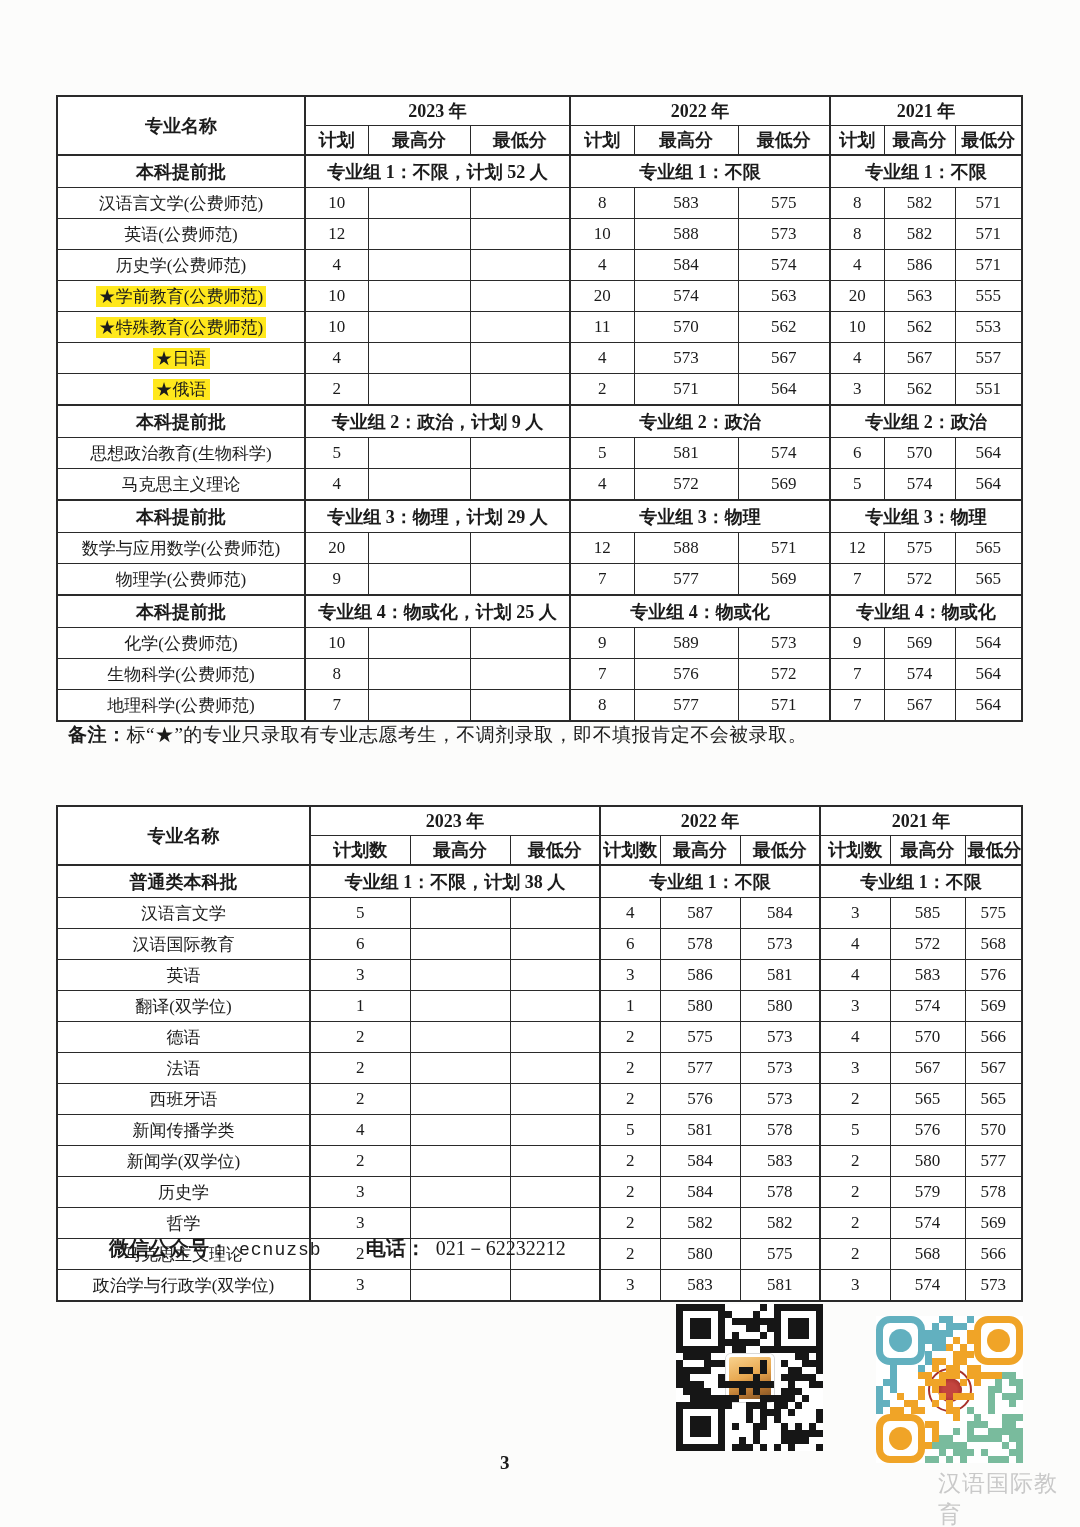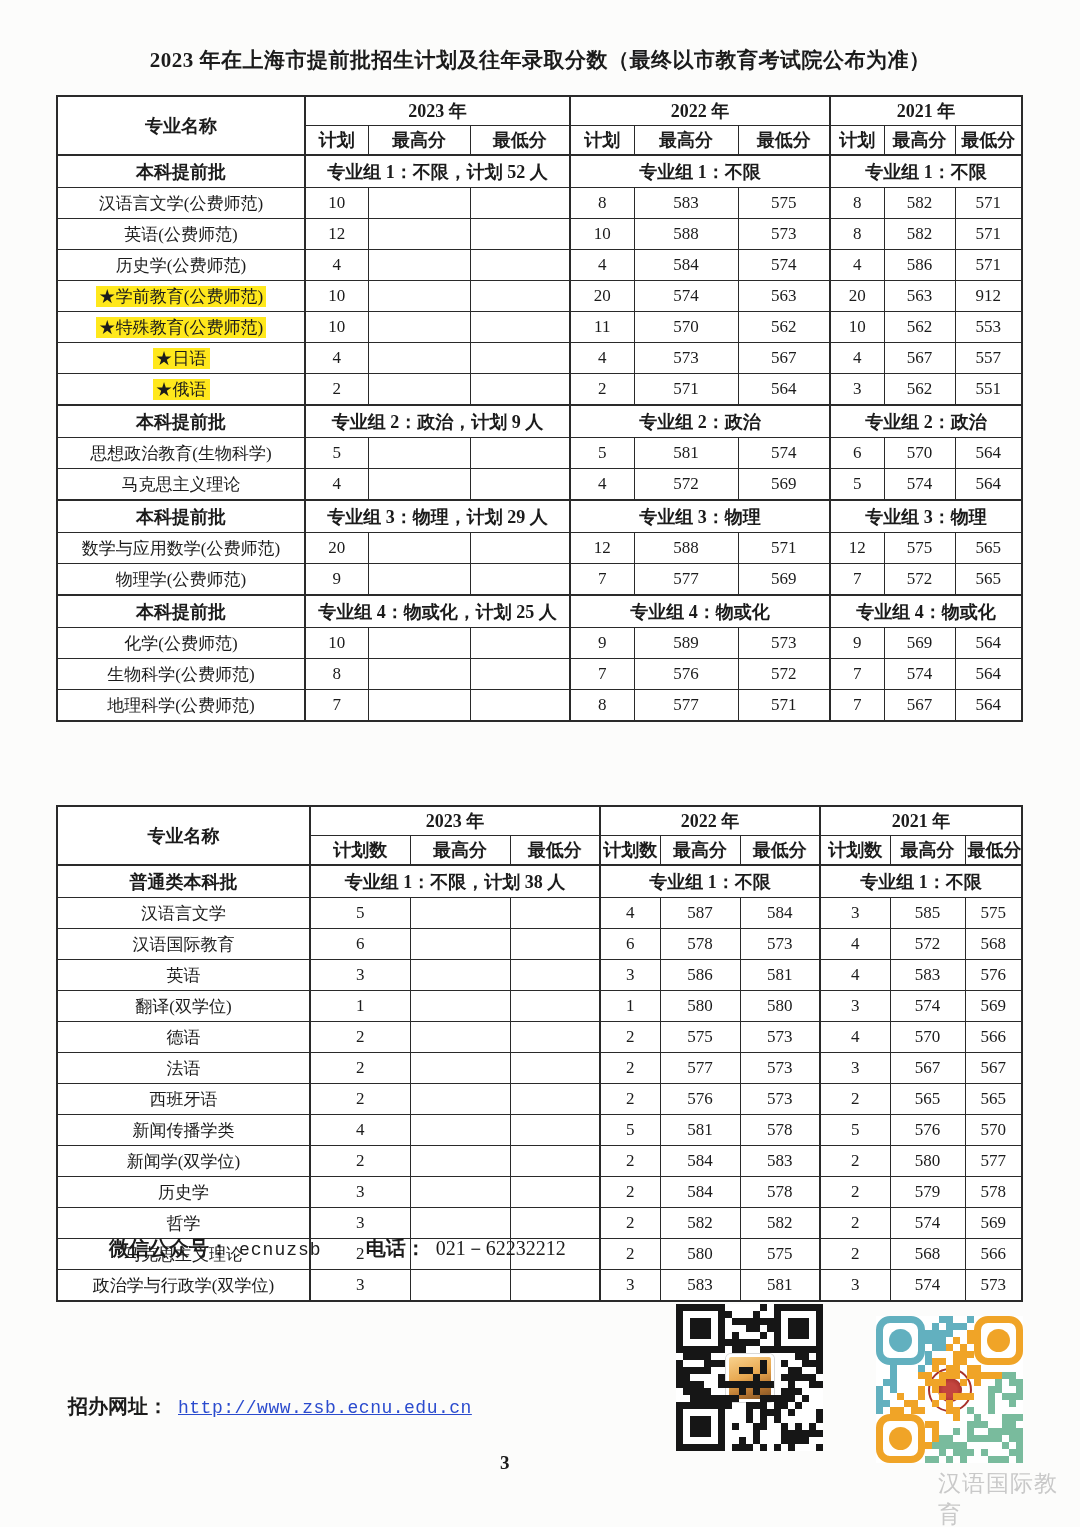--- a/index.html
+++ b/index.html
@@ -95,21 +95,20 @@
   .watermark{
     position:absolute;left:938px;top:1468px;font-size:23px;letter-spacing:1px;
     color:var(--wm);font-family:"Liberation Sans","DejaVu Sans",sans-serif;
   }
 </style>
 </head>
 <body>
 
 <div class="page">
 
-  <div class="doc-title t1">2023 年在上海市提前批招生计划及往年录取分数（最终以市教育考试院公布为准）</div>
 
   <table class="grid" id="tbl1">
     <colgroup>
       <col style="width:248px">
         <col style="width:63px">
         <col style="width:102px">
         <col style="width:100px">
       <col style="width:64px">
         <col style="width:104px">
         <col style="width:92px">
@@ -180,21 +179,21 @@
         <tr class="drow">
           <td class="name"><span class="hl">★学前教育(公费师范)</span></td>
           <td class="gs">10</td>
           <td class=""></td>
           <td class=""></td>
           <td class="gs">20</td>
           <td class="">574</td>
           <td class="">563</td>
           <td class="gs">20</td>
           <td class="">563</td>
-          <td class="">912</td>
+          <td class="">555</td>
         </tr>
         <tr class="drow">
           <td class="name"><span class="hl">★特殊教育(公费师范)</span></td>
           <td class="gs">10</td>
           <td class=""></td>
           <td class=""></td>
           <td class="gs">11</td>
           <td class="">570</td>
           <td class="">562</td>
           <td class="gs">10</td>
@@ -323,20 +322,21 @@
           <td class="gs">8</td>
           <td class="">577</td>
           <td class="">571</td>
           <td class="gs">7</td>
           <td class="">567</td>
           <td class="">564</td>
         </tr>
       </tbody>
   </table>
 
+  <div class="note"><span class="b">备注：</span><span>标“★”的专业只录取有专业志愿考生，不调剂录取，即不填报肯定不会被录取。</span></div>
 
 
   <table class="grid" id="tbl2">
     <colgroup>
       <col style="width:253px">
         <col style="width:100px">
         <col style="width:100px">
         <col style="width:90px">
       <col style="width:60px">
         <col style="width:80px">
@@ -523,23 +523,20 @@
           <td class="">581</td>
           <td class="gs">3</td>
           <td class="">574</td>
           <td class="">573</td>
         </tr>
       </tbody>
   </table>
 
   <div class="fline f1">
     <span class="flabel">微信公众号：</span><span class="wechat-value">ecnuzsb</span><span class="flabel phone-label">电话：</span><span>021－62232212</span>
-  </div>
-  <div class="fline f3">
-    <span class="flabel">招办网址：</span><a href="#" class="url">http://www.zsb.ecnu.edu.cn</a>
   </div>
 
   <div class="qr qr1" id="qr1">
     <div class="finder tl">
         <div class="fc"></div>
       </div>
     <div class="finder tr">
         <div class="fc"></div>
       </div>
     <div class="finder bl">

